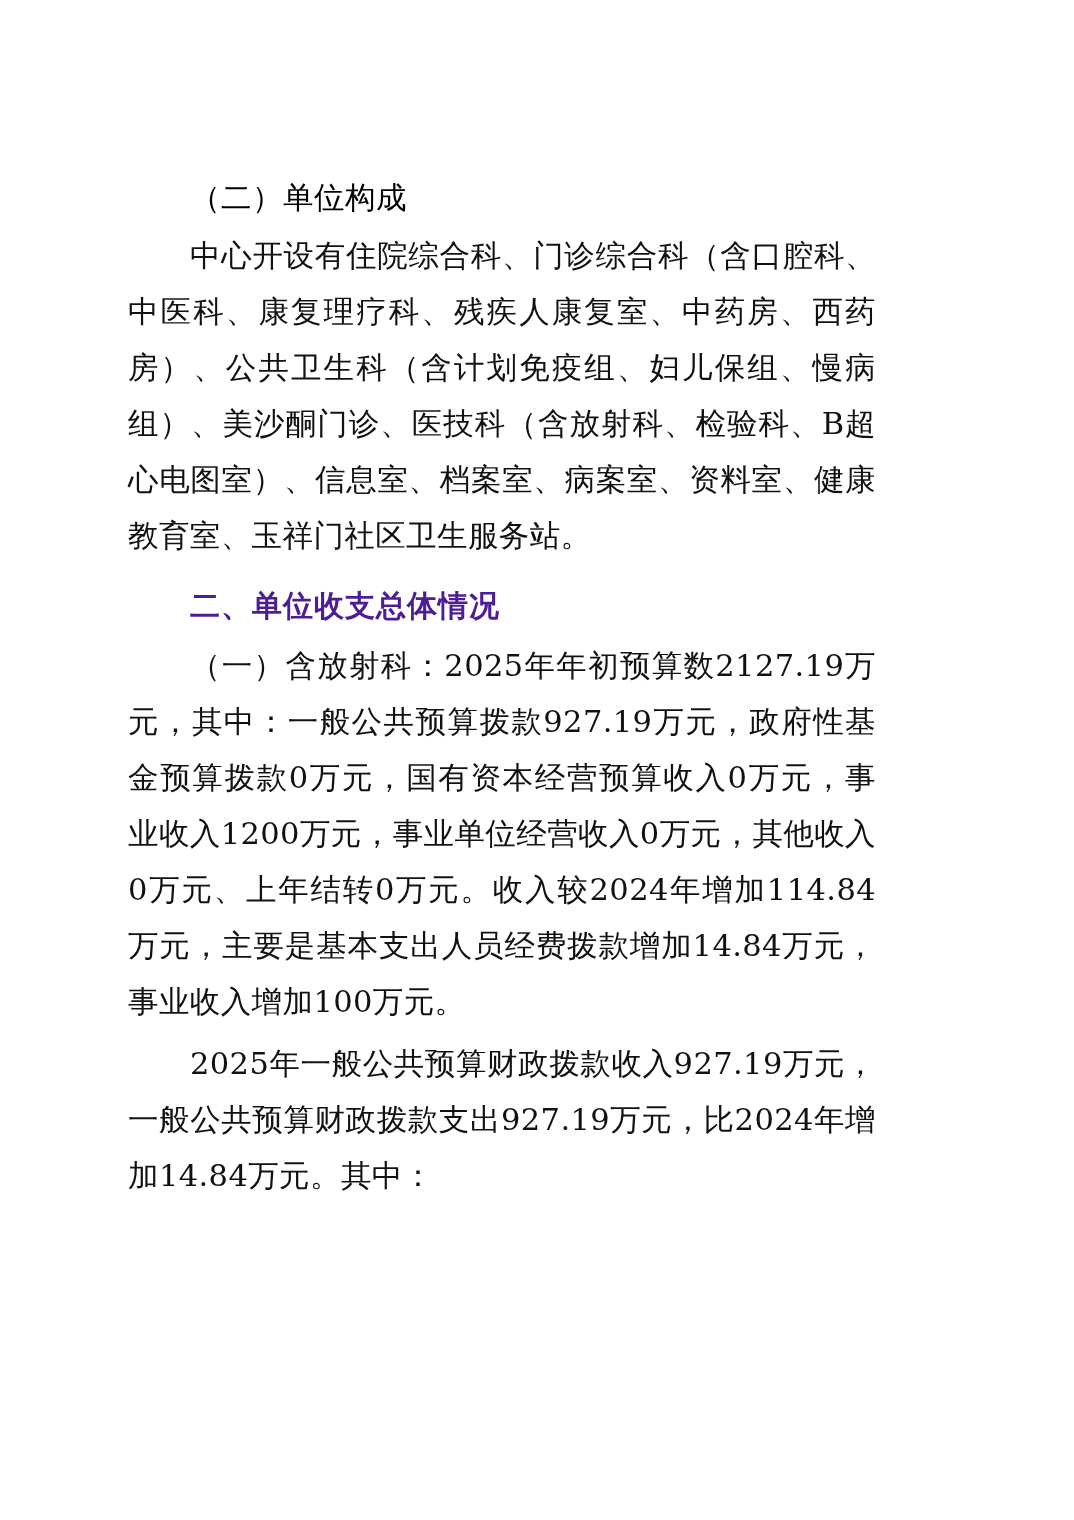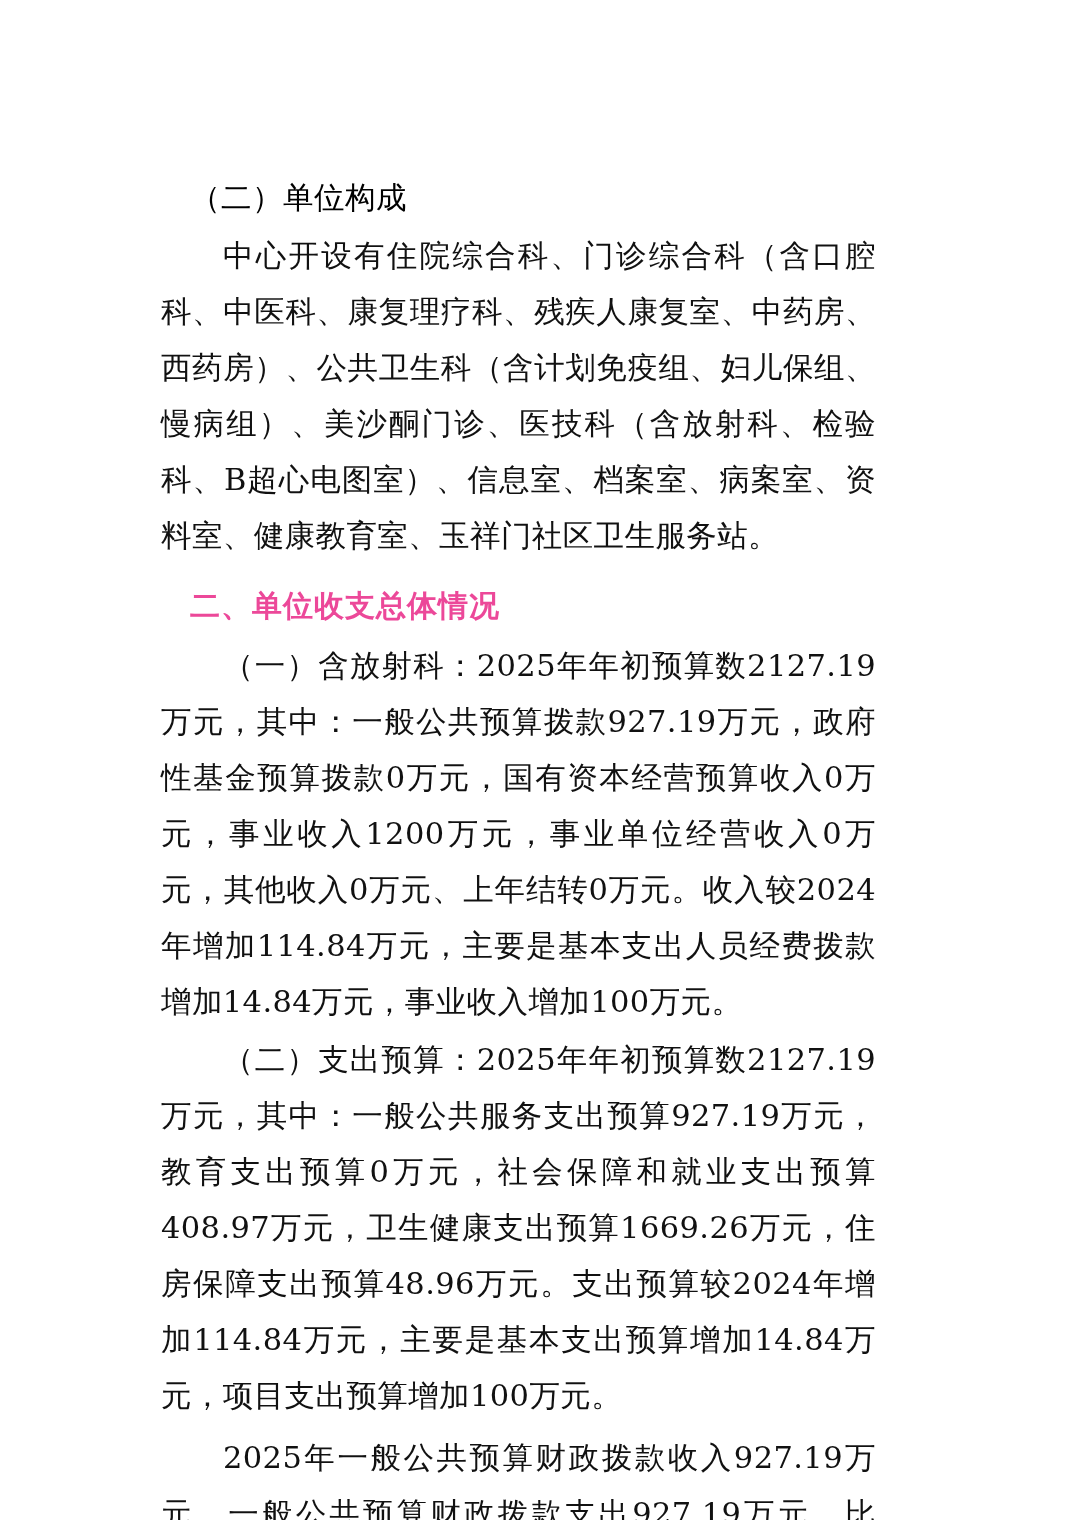--- a/index.html
+++ b/index.html
@@ -33,30 +33,29 @@
     font-size: 30.5px;
     line-height: 56px;
     text-align: justify;
     text-justify: inter-ideograph;
     letter-spacing: 0.4px;
     color: #111111;
     margin-bottom: 2px;
   }
   .para.indent {
     text-indent: 62px;
-    margin-left: 33px;
   }
   .heading {
     font-family: "DejaVu Sans", "Liberation Sans", sans-serif;
     font-weight: bold;
     font-size: 30px;
     line-height: 60px;
     text-indent: 62px;
     letter-spacing: 1px;
-    color: #ec4899;
+    color: #4c1d95;
     margin-top: 6px;
     margin-bottom: 2px;
   }
   .subhead {
     font-size: 30.5px;
     line-height: 56px;
     text-indent: 62px;
     letter-spacing: 0.5px;
     margin-bottom: 2px;
   }
@@ -71,21 +70,20 @@
     <p class="subhead">（二）单位构成</p>
 
     <p class="para indent">中心开设有住院综合科、门诊综合科（含口腔科、中医科、康复理疗科、残疾人康复室、中药房、西药房）、公共卫生科（含计划免疫组、妇儿保组、慢病组）、美沙酮门诊、医技科（含放射科、检验科、B超心电图室）、信息室、档案室、病案室、资料室、健康教育室、玉祥门社区卫生服务站。</p>
 
     <div class="spacer-xs"></div>
 
     <p class="heading">二、单位收支总体情况</p>
 
     <p class="para indent">（一）含放射科：2025年年初预算数2127.19万元，其中：一般公共预算拨款927.19万元，政府性基金预算拨款0万元，国有资本经营预算收入0万元，事业收入1200万元，事业单位经营收入0万元，其他收入0万元、上年结转0万元。收入较2024年增加114.84万元，主要是基本支出人员经费拨款增加14.84万元，事业收入增加100万元。</p>
 
-    <p class="para indent">（二）支出预算：2025年年初预算数2127.19万元，其中：一般公共服务支出预算927.19万元，教育支出预算0万元，社会保障和就业支出预算408.97万元，卫生健康支出预算1669.26万元，住房保障支出预算48.96万元。支出预算较2024年增加114.84万元，主要是基本支出预算增加14.84万元，项目支出预算增加100万元。</p>
 
     <div class="spacer-xs"></div>
 
 
     <p class="para indent">2025年一般公共预算财政拨款收入927.19万元，一般公共预算财政拨款支出927.19万元，比2024年增加14.84万元。其中：</p>
 
   </div>
 </div>
 
 </body></html>

